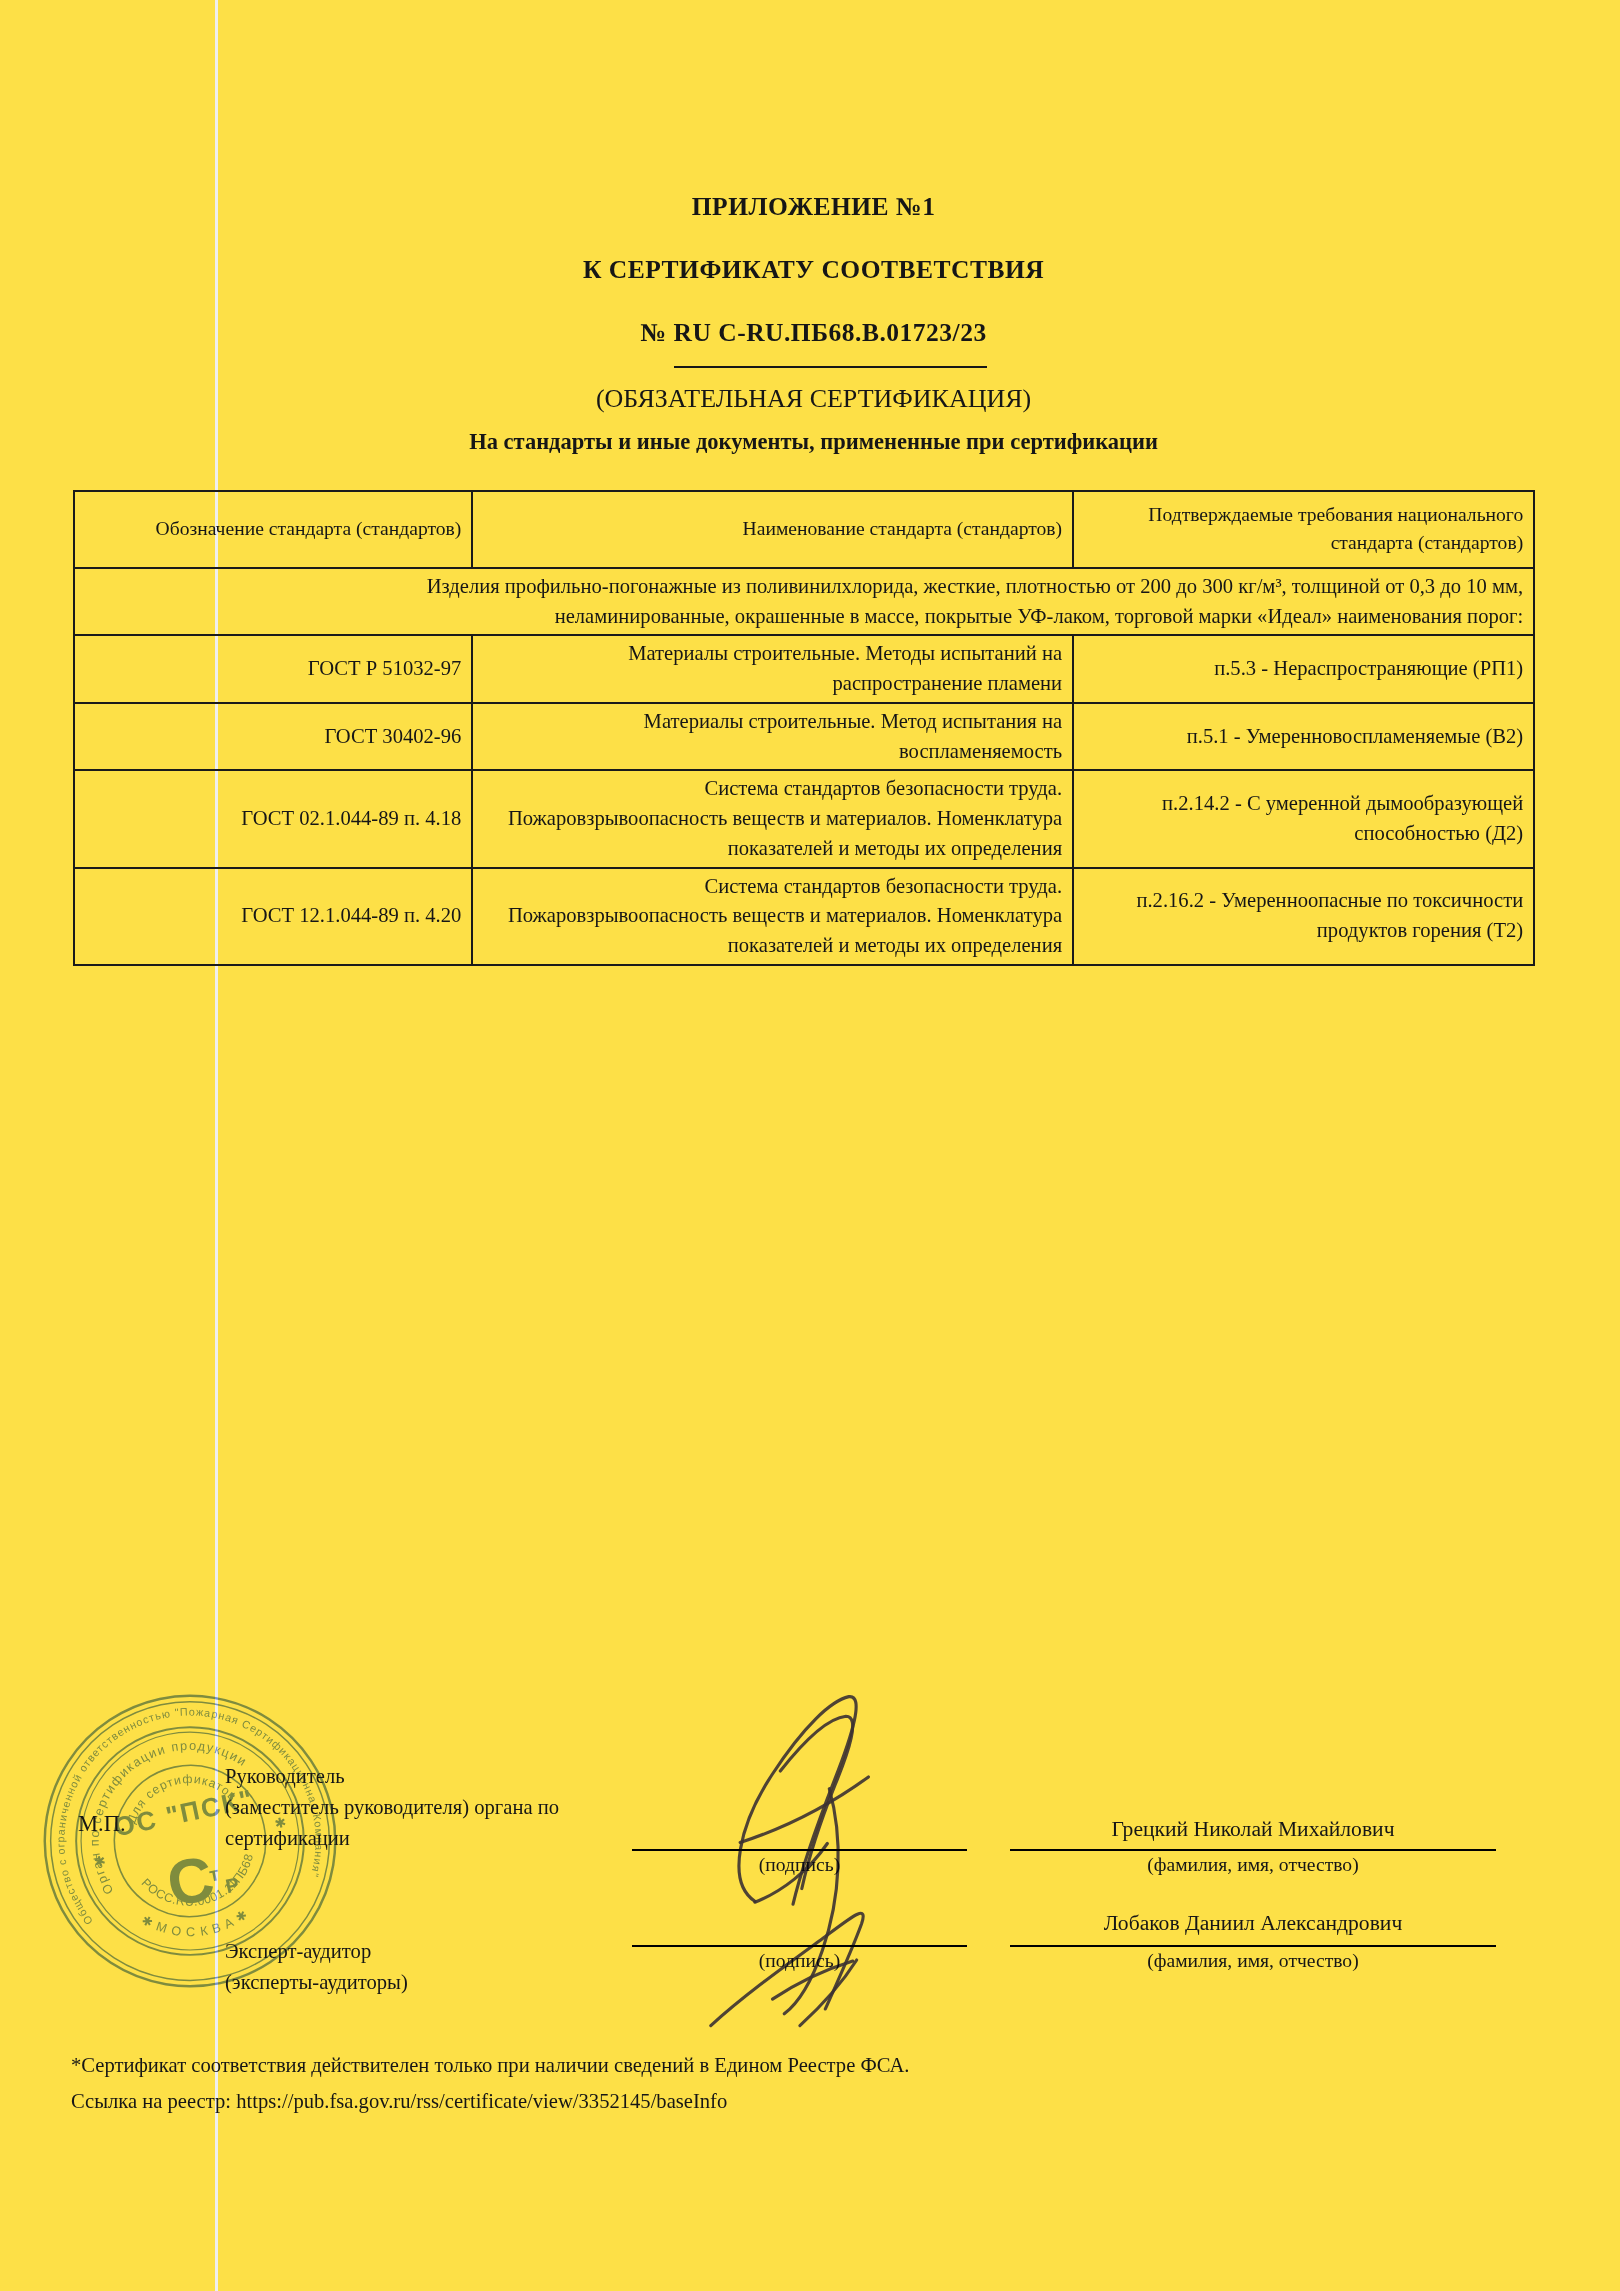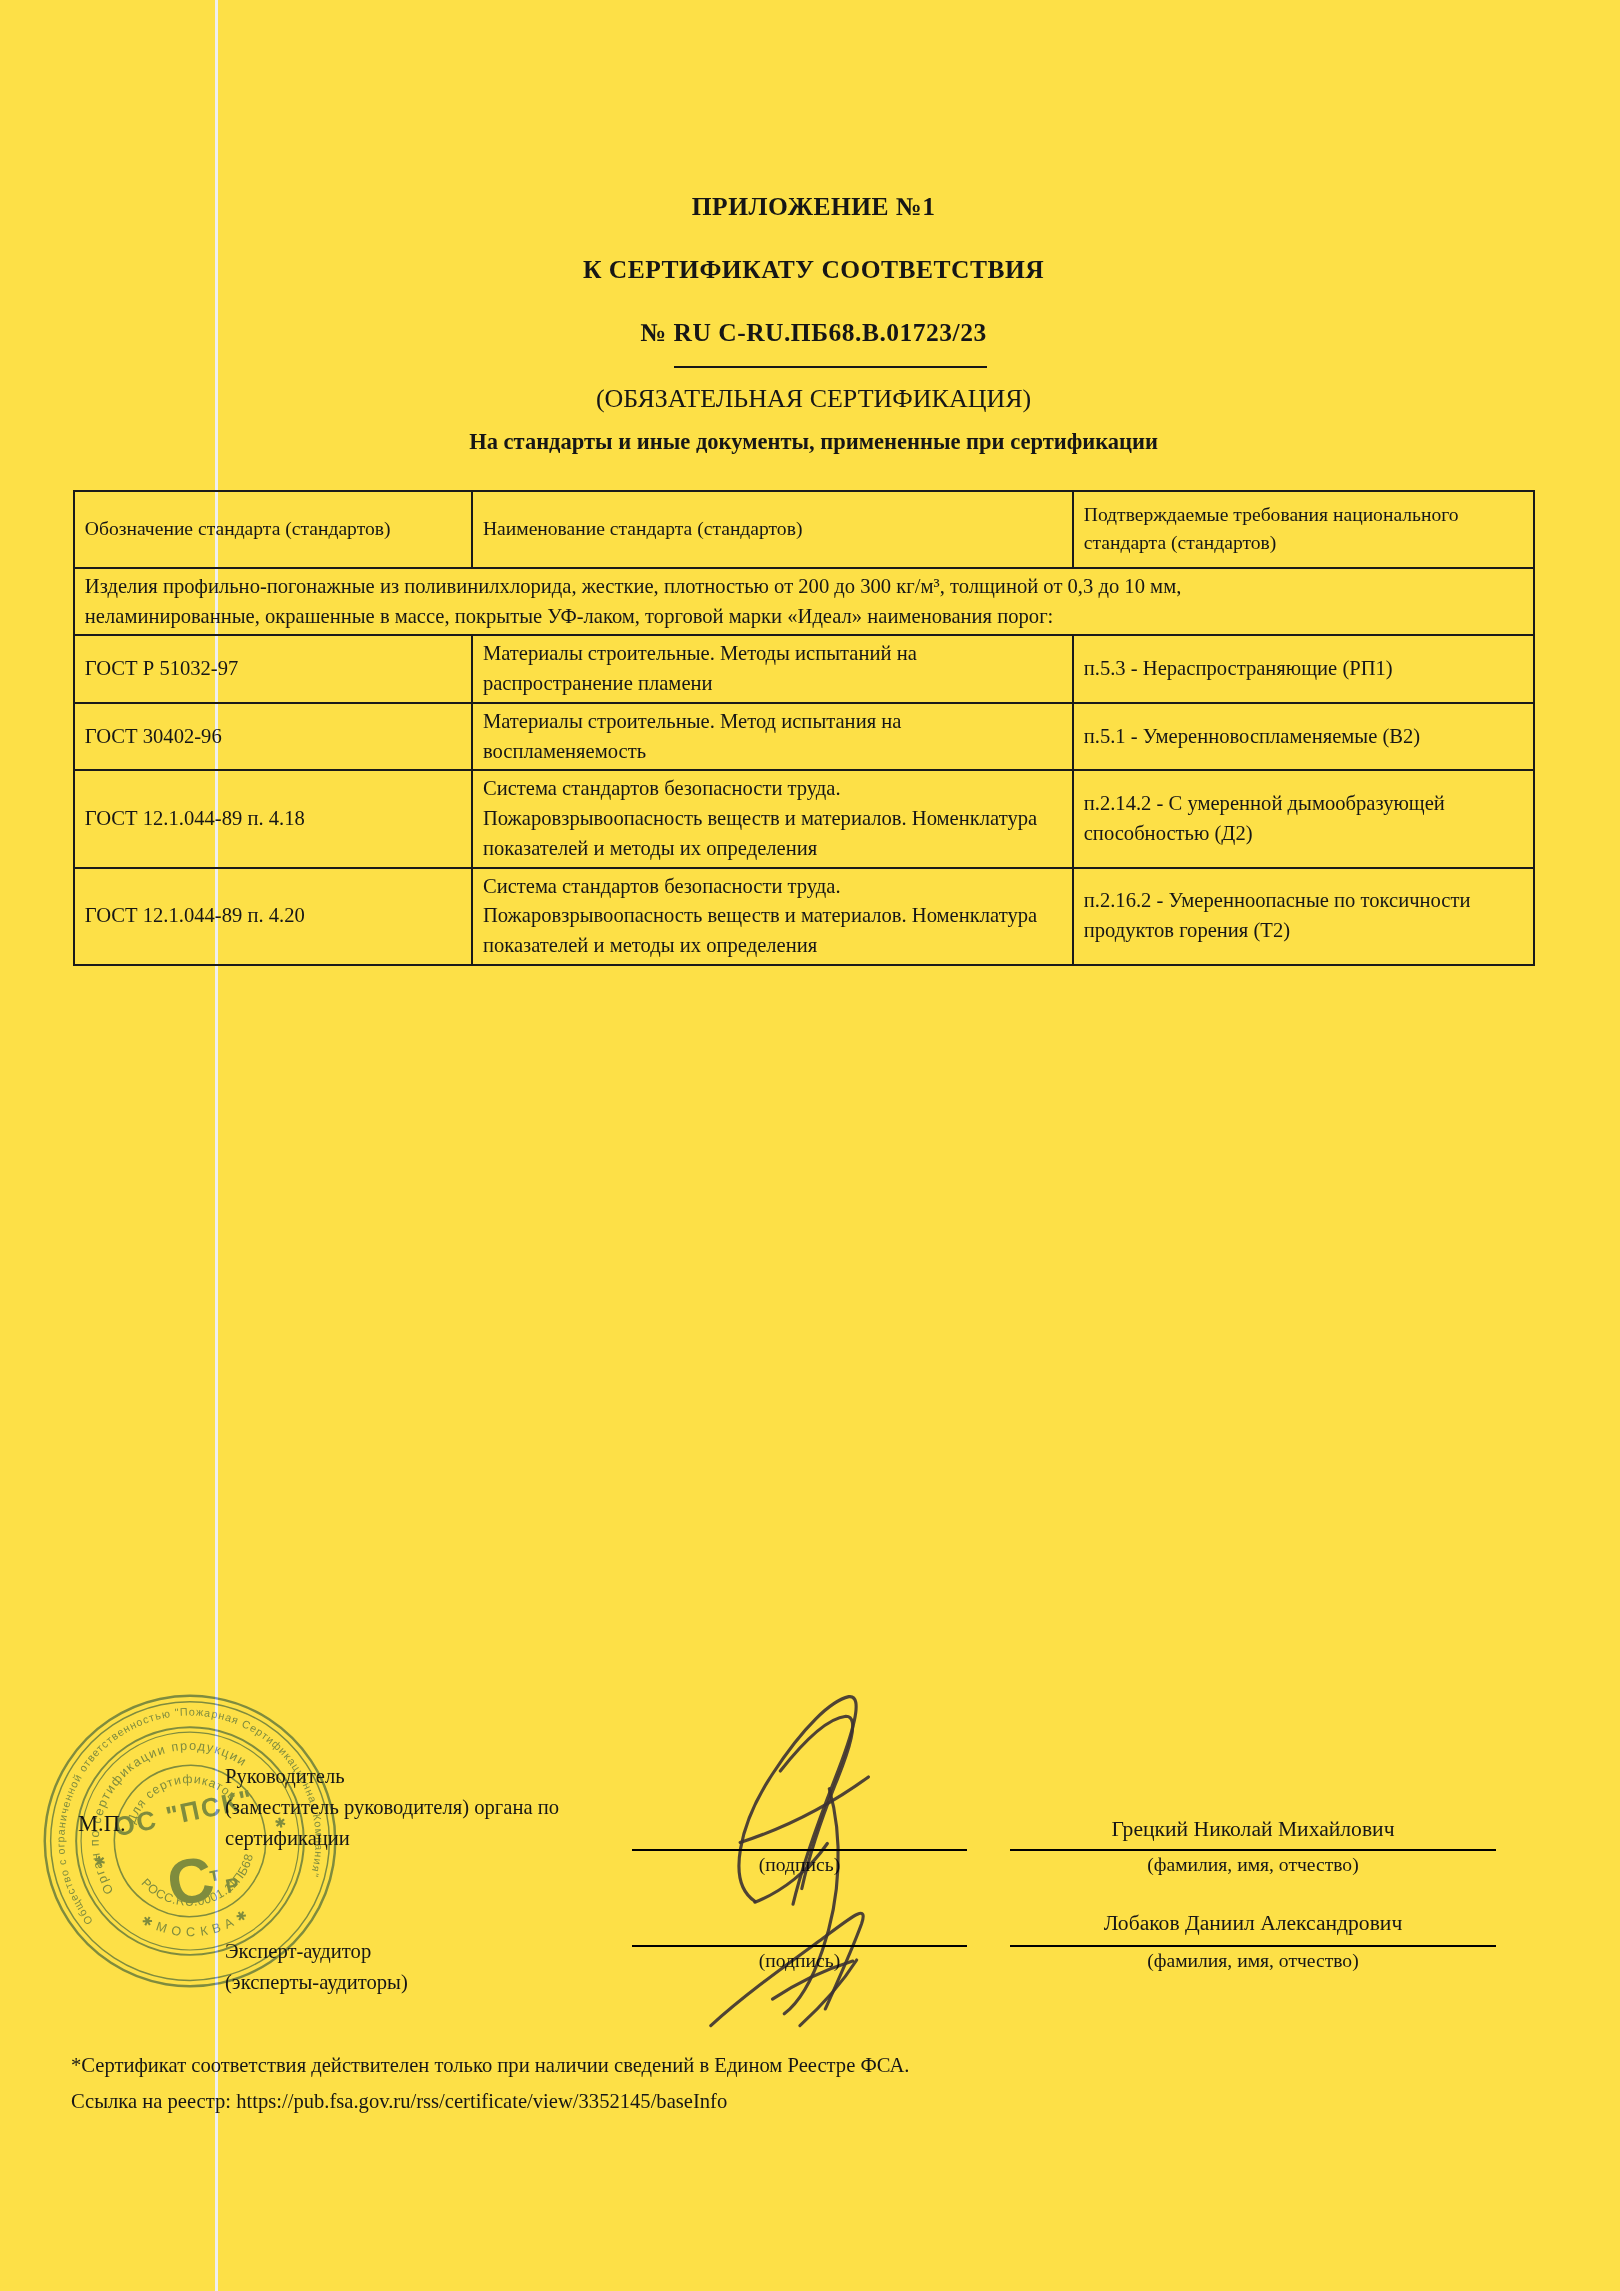--- a/index.html
+++ b/index.html
@@ -16,21 +16,21 @@
   }
   .scan-line{position:absolute;left:215px;top:0;width:2.9px;height:2292px;background:#efefef;}
   .hline{position:absolute;text-align:center;left:19.6px;width:1588px;}
   .h-bold{font-weight:bold;font-size:25.5px;letter-spacing:0.5px;}
   .h-num u{text-decoration:none;border-bottom:2.9px solid var(--text-black);padding-bottom:19px;}
   .h-small{font-size:26px;}
   .h-section{font-weight:bold;font-size:22.5px;}
   .doc-table{
     position:absolute;left:73px;top:490px;width:1462px;
     border-collapse:collapse;table-layout:fixed;
-    font-size:20.6px;line-height:1.45;text-align:left;
+    font-size:20.6px;line-height:1.45;text-align:right;
   }
   .doc-table td{
     border:2px solid var(--border-black);vertical-align:middle;padding:2.9px 9.8px;
   }
   .doc-table{border:2.9px solid var(--border-black);}
   .doc-table .hdr td{font-size:19.6px;height:69px;}
   .doc-table .prod td{height:57px;}
   .c1{width:27%;} .c2{width:41.5%;} .c3{width:31.5%;}
   .sig-label{position:absolute;text-align:left;font-size:20.6px;line-height:1.5;}
   .mp{position:absolute;left:78px;top:1811px;font-size:22.5px;}
@@ -76,21 +76,21 @@
         <td>ГОСТ Р 51032-97</td>
         <td>Материалы строительные. Методы испытаний на распространение пламени</td>
         <td>п.5.3 - Нераспространяющие (РП1)</td>
       </tr>
       <tr style="height:59px">
         <td>ГОСТ 30402-96</td>
         <td>Материалы строительные. Метод испытания на воспламеняемость</td>
         <td>п.5.1 - Умеренновоспламеняемые (В2)</td>
       </tr>
       <tr style="height:88px">
-        <td>ГОСТ 12.1.044-89 п. 4.18</td>
+        <td>ГОСТ 02.1.044-89 п. 4.18</td>
         <td>Система стандартов безопасности труда. Пожаровзрывоопасность веществ и материалов. Номенклатура показателей и методы их определения</td>
         <td>п.2.14.2 - С умеренной дымообразующей способностью (Д2)</td>
       </tr>
       <tr style="height:90px">
         <td>ГОСТ 12.1.044-89 п. 4.20</td>
         <td>Система стандартов безопасности труда. Пожаровзрывоопасность веществ и материалов. Номенклатура показателей и методы их определения</td>
         <td>п.2.16.2 - Умеренноопасные по токсичности продуктов горения (Т2)</td>
       </tr>
     </tbody>
   </table>

